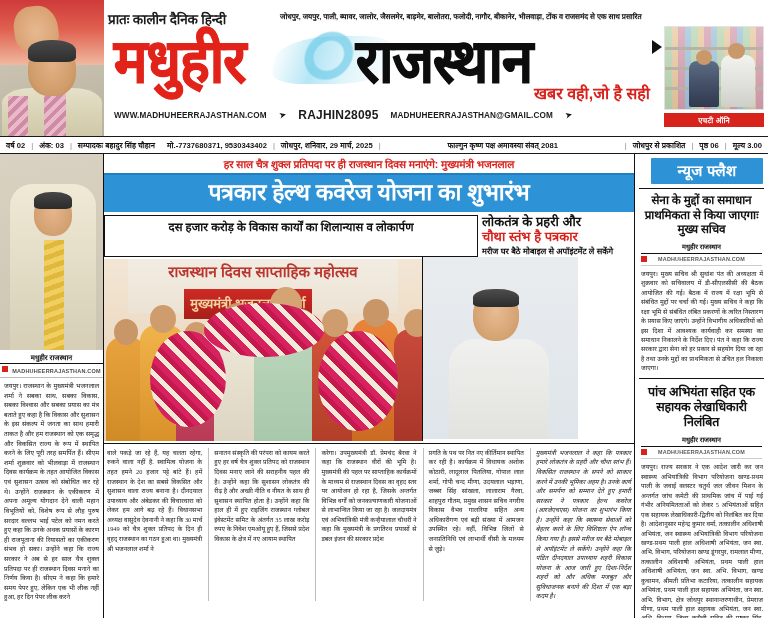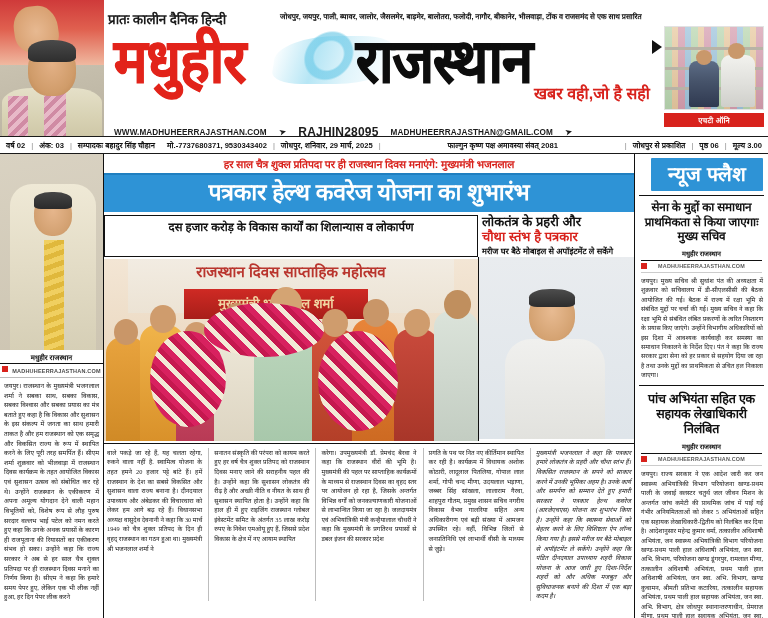--- a/index.html
+++ b/index.html
@@ -67,21 +67,21 @@
     -webkit-text-stroke: 1px currentColor;
     transform: scaleY(1.08);
   }
   .logo-red { left: 10px; color:#e2231a; }
   .logo-black { left: 252px; color:#0d0d0d; }
   .khabar-tag {
     position:absolute; right: 10px; top: 82px;
     font-size: 16px; font-weight: bold; color:#d8221c; white-space:nowrap;
   }
   .contact-row {
-    position:absolute; left: 10px; top: 125px; width: 546px;
+    position:absolute; left: 10px; top: 108px; width: 546px;
     display:flex; align-items:center; gap: 12px;
     font-size: 8.2px; font-weight: bold; color:#1c1c1c; letter-spacing:.1px;
   }
   .contact-row .rajhin { font-size: 12px; letter-spacing:.2px; }
   .cursor-glyph { display:inline-block; transform: rotate(-14deg); font-size: 9px; }
 
   .mh-ad { position:absolute; left: 664px; top: 26px; width: 100px; height: 106px; }
   .mh-ad .photo {
     width:100%; height: 84px; border: 1px solid #e2e2e2;
     background:
@@ -205,42 +205,42 @@
 
   .cols-3 { display:flex; gap: 6px; padding: 4px 3px 0 3px; border-top: 1px solid #111; margin-top: 2px; }
   .cols-3 .c {
     flex: 1 1 0; font-size: 6.3px; line-height: 1.52; color:#1b1b1b; text-align: justify;
     font-family: "Liberation Serif", "DejaVu Serif", serif;
   }
   .cols-3 .c + .c { border-left: 1px solid #bdbdbd; padding-left: 5px; }
 
   
   .main-inner { display:flex; }
-  .mi-left { width: 374px; }
+  .mi-left { width: 318px; }
   .mi-right { width: 156px; border-left: 1px solid #111; }
   .photo-side {
     height: 182px; position:relative; overflow:hidden;
     background: linear-gradient(180deg,#e9ecef 0%, #dfe5ea 100%);
   }
   .photo-side .doc-head { position:absolute; left: 50px; top: 34px; width: 46px; height: 50px;
     background: radial-gradient(ellipse at 50% 40%,#e8bb92 0%,#d4a271 70%,#bd8a57 100%); border-radius: 46%; }
   .photo-side .doc-hair { position:absolute; left:50px; top:32px; width:46px;height:18px;
     background: linear-gradient(180deg,#4d4d4d,#2c2c2c); border-radius:46% 46% 18% 18%; }
   .photo-side .doc-body { position:absolute; left: 26px; top: 82px; width: 100px; height: 100px;
     background: linear-gradient(180deg,#f0f0ee 0%, #e2e2de 100%); border-radius: 26px 26px 0 0; }
   .italic-col {
     padding: 4px 4px 0 5px; font-size: 6.3px; line-height: 1.55; color:#1b1b1b;
     text-align: justify; font-style: italic;
     font-family: "Liberation Serif", "DejaVu Serif", serif;
   }
 
   
   .nf-band {
     margin: 4px 5px 0 16px; background:#2e93d6; color:#fff;
-    text-align:center; font-size: 20px; font-weight:bold; padding: 2px 0 4px;
+    text-align:center; font-size: 15px; font-weight:bold; padding: 2px 0 4px;
     letter-spacing:.3px; border-radius: 1px;
   }
   .nf-rule { border-bottom: 1.6px solid #111; margin: 4px 4px 0 4px; }
   .nf-head {
     text-align:center; font-size: 11.8px; font-weight:bold; color:#111;
     line-height: 1.24; padding: 4px 3px 4px 3px; letter-spacing:-0.2px;
   }
   .nf-credit { text-align:center; font-size: 6.6px; font-weight:bold; color:#111; padding: 1px 0 2px;
     border-bottom: 1px solid #111; margin: 0 6px; }
   .nf-site { text-align:center; font-size: 5.4px; font-weight:bold; color:#5a5a5a;

